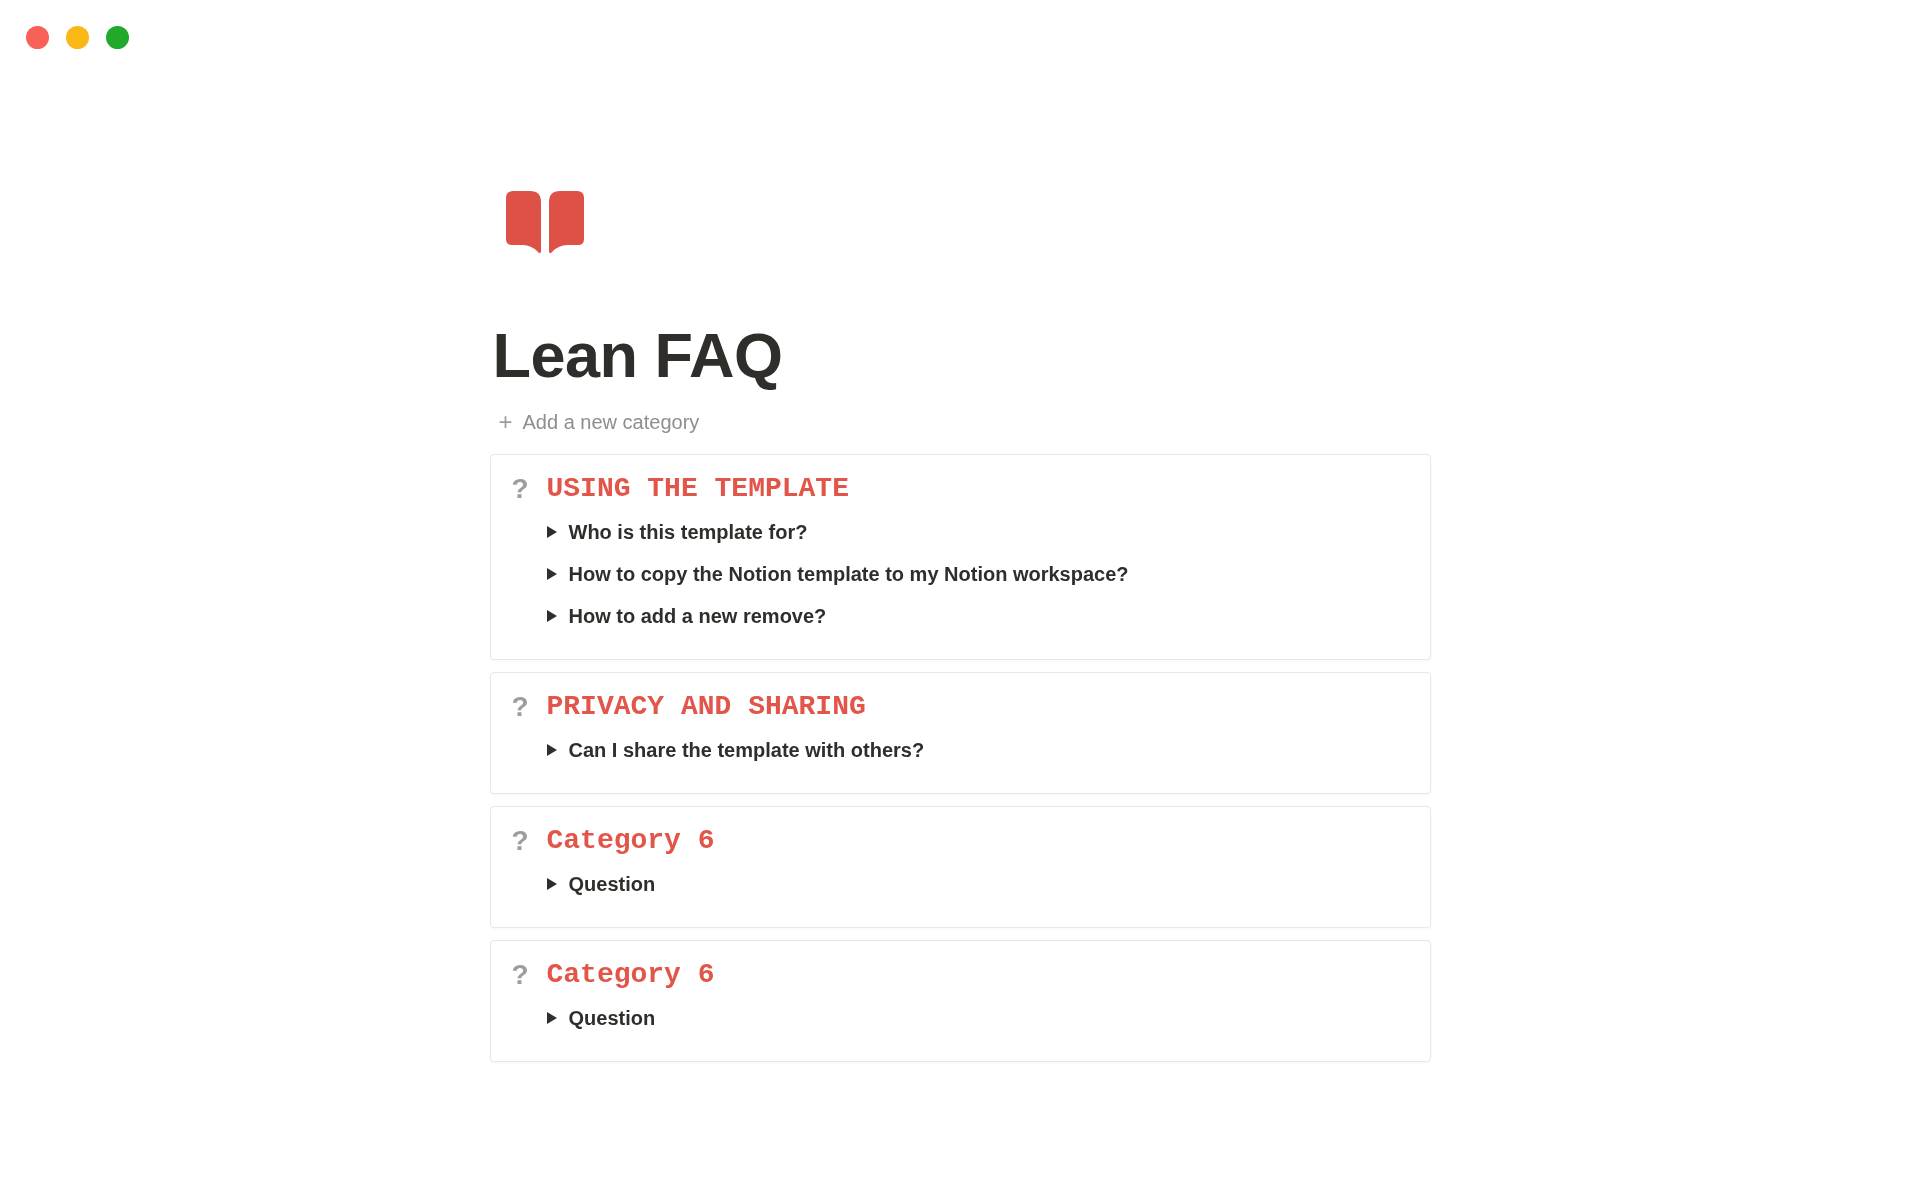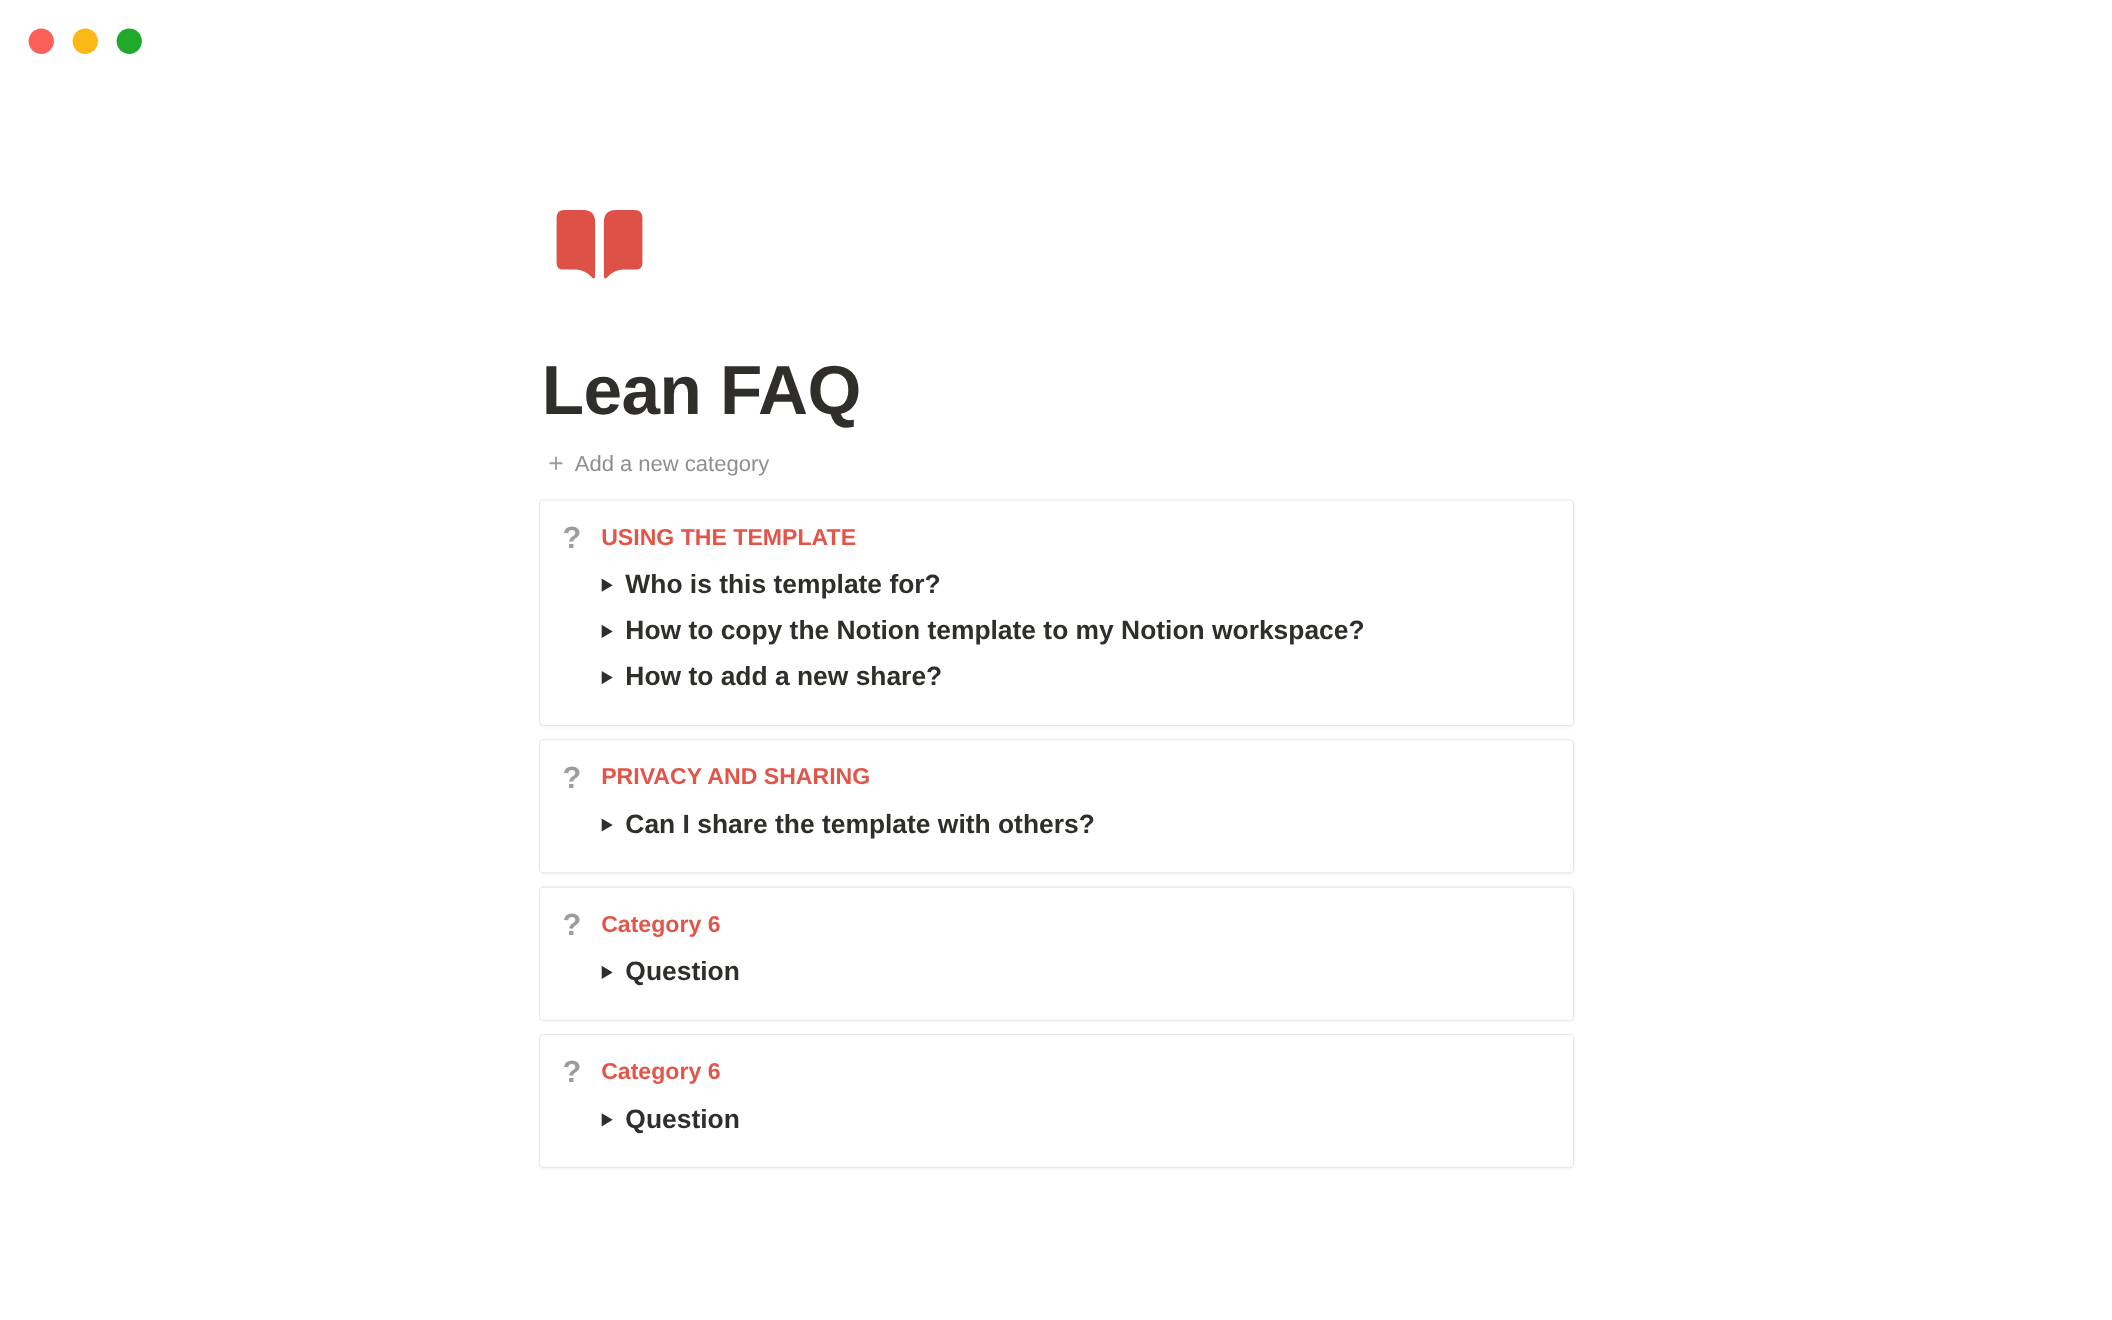--- a/index.html
+++ b/index.html
@@ -47,28 +47,28 @@
     margin-bottom:12px;
     box-shadow:0 1px 3px rgba(0,0,0,0.035);
   }
   .card-header { display:flex; align-items:center; gap:16px; height:28px; }
   .qmark {
     width:21px; text-align:center;
     font-size:28px; line-height:28px; font-weight:700;
     color:var(--gray-icon); cursor:pointer;
   }
   .cat-title {
-    font-size:21px; line-height:28px; font-weight:700;
-    color:var(--accent-red); cursor:pointer;
+    font-size:28px; line-height:28px; font-weight:700;
+    color:var(--accent-red); cursor:pointer;font-family:Liberation Mono, monospace;
   }
   .questions { list-style:none; margin:8px 0 0 36px; }
   .q-row { height:42px; display:flex; align-items:center; gap:11px; cursor:pointer; }
   .tri { width:12px; height:14px; flex:0 0 auto; }
   .tri polygon { fill:var(--text-dark); }
-  .q-text { font-size:24px; font-weight:700; color:var(--text-dark); }
+  .q-text { font-size:20px; font-weight:700; color:var(--text-dark); }
 </style>
 </head>
 <body>
 
 <div class="traffic-lights">
   <span class="tl tl-close"></span>
   <span class="tl tl-min"></span>
   <span class="tl tl-zoom"></span>
 </div>
 
@@ -105,21 +105,21 @@
         <li class="q-row">
           <svg class="tri" viewBox="0 0 12 14">
               <polygon points="1,1 11,7 1,13"></polygon>
             </svg>
           <span class="q-text">How to copy the Notion template to my Notion workspace?</span>
         </li>
         <li class="q-row">
           <svg class="tri" viewBox="0 0 12 14">
               <polygon points="1,1 11,7 1,13"></polygon>
             </svg>
-          <span class="q-text">How to add a new share?</span>
+          <span class="q-text">How to add a new remove?</span>
         </li>
       </ul>
     </article>
 
     <article class="card">
       <div class="card-header">
         <span class="qmark">?</span>
         <h2 class="cat-title">PRIVACY AND SHARING</h2>
       </div>
       <ul class="questions">

